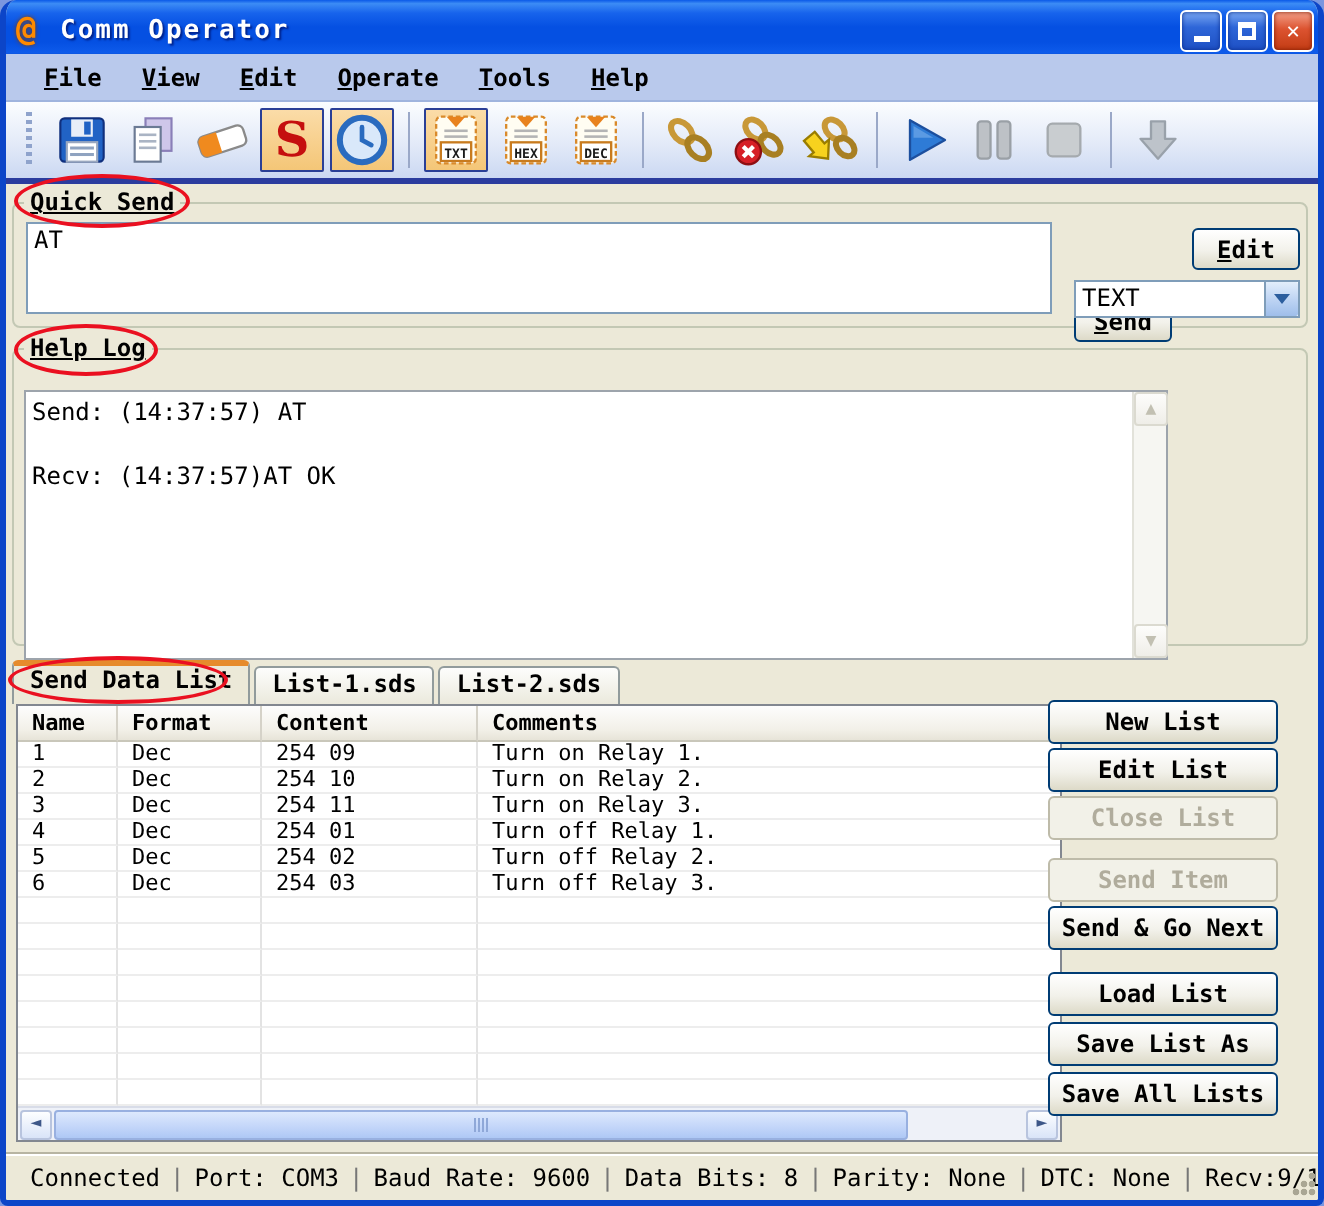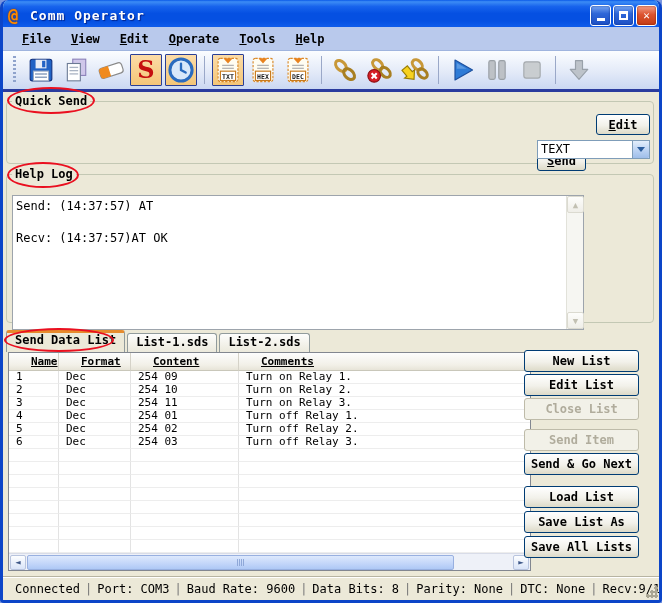--- a/index.html
+++ b/index.html
@@ -31,21 +31,21 @@
     background:linear-gradient(180deg,#FBFDFF 0%,#E3EAF8 55%,#CBD8F2 100%);
     border-bottom:3px solid #2B3C9E;display:flex;align-items:center;padding:0 4px 0 10px;gap:3px;}
   .grip{width:3px;height:28px;margin-right:6px;
     background:repeating-linear-gradient(180deg,#8FA3CC 0 2px,transparent 2px 4px);}
   .tb{width:32px;height:32px;border:1px solid transparent;border-radius:1px;display:flex;align-items:center;justify-content:center;}
   .tb.checked{background:linear-gradient(180deg,#FBDCA8 0%,#F4C677 100%);border:1px solid #2A3F96;}
   .tb-sep{width:1px;height:28px;background:#9AA8C8;margin:0 4px;}
   .s-glyph{color:#C50F0F;font-weight:bold;font-size:24px;font-family:"DejaVu Serif",serif;line-height:26px;}
   
   .client{position:absolute;left:0;top:92px;width:656px;height:508px;background:#ECE9D8;}
-  fieldset{position:absolute;border:1px solid #C3C8B4;border-radius:4px;margin:0;padding:0;}
+  fieldset{position:absolute;border:1px solid #C3C8B4;border-radius:4px;margin:0;padding:0;text-decoration:underline;}
   legend{font-size:12px;font-weight:bold;color:#000;padding:0 3px;margin-left:5px;}
   .fs-quick{left:3px;top:2px;width:648px;height:70px;}
   .fs-log{left:3px;top:75px;width:648px;height:156px;}
   .quick-input{position:absolute;left:6px;top:3px;width:513px;height:46px;border:1px solid #7F9DB9;
     resize:none;font-size:12px;padding:1px 3px;background:#fff;outline:none;}
   .btn{border:1px solid #003C74;border-radius:3px;font-size:12px;font-weight:bold;color:#000;
     background:linear-gradient(180deg,#FFFFFF 0%,#F2F1EA 55%,#DDDAC8 100%);
     display:flex;align-items:center;justify-content:center;cursor:default;}
   .btn span{display:inline-block;}
   .btn.mnemonic span::first-letter{text-decoration:underline;}
@@ -70,21 +70,21 @@
   .tab{height:19px;border:1px solid #919B9C;border-bottom:none;border-radius:3px 3px 0 0;
     background:linear-gradient(180deg,#FDFDFC,#EBE9DC);font-size:12px;font-weight:bold;
     padding:1px 8px 0 8px;margin-right:2px;}
   .tab.active{height:22px;background:#ECE9D8;border-top:3px solid #E68B2C;padding-top:0;position:relative;z-index:2;}
   
   .table{position:absolute;left:5px;top:260px;width:523px;height:219px;border:1px solid #828790;background:#fff;
     display:flex;flex-direction:column;overflow:hidden;}
   .thead{display:flex;height:18px;flex:none;}
   .th{background:linear-gradient(180deg,#FDFDFD 0%,#F2F0E8 70%,#E7E4D8 100%);
     border-right:1px solid #D5D2C8;border-bottom:1px solid #C9C7BA;
-    font-size:11px;font-weight:bold;padding:2px 0 0 22px;text-decoration:underline;}
+    font-size:11px;font-weight:bold;padding:2px 0 0 7px;}
   .tbody{flex:1;overflow:hidden;}
   .tr{display:flex;height:13px;}
   .td{font-size:11px;line-height:12px;padding-left:7px;border-right:1px solid #E3E3E3;border-bottom:1px solid #EDEDED;white-space:pre;overflow:hidden;}
   .c0{width:50px;flex:none;} .c1{width:72px;flex:none;} .c2{width:108px;flex:none;} .c3{flex:1;border-right:none;}
   .hscroll{flex:none;height:17px;background:#EEF1F8;border-top:1px solid #D8DCE8;display:flex;align-items:center;position:relative;}
   .hs-btn{width:16px;height:15px;margin:0 1px;border:1px solid #B8C4DE;border-radius:2px;
     background:linear-gradient(180deg,#FDFEFF,#D9E4F8);color:#3D5788;font-size:9px;font-weight:bold;
     display:flex;align-items:center;justify-content:center;}
   .hs-right{position:absolute;right:0;}
   .hs-thumb{position:absolute;left:18px;width:427px;height:15px;border:1px solid #98B0E0;border-radius:2px;
@@ -274,20 +274,21 @@
       <svg width="28" height="28" viewBox="0 0 24 24">
         <polygon points="12,20 4.5,11.5 9,11.5 9,4 15,4 15,11.5 19.5,11.5" fill="#BDC3CA" stroke="#99A1AA" stroke-linejoin="round"></polygon>
       </svg>
     </div>
   </div>
 
   <div class="client">
 
     <fieldset class="fs-quick">
       <legend>Quick Send</legend>
+      <textarea class="quick-input" spellcheck="false" style="">AT</textarea>
       <div class="btn mnemonic btn-send">
           <span>Send</span>
         </div>
       <div class="btn mnemonic btn-edit">
           <span>Edit</span>
         </div>
       <div class="combo">
         <div class="combo-text">TEXT</div>
         <div class="combo-arrow">
             <i></i>

